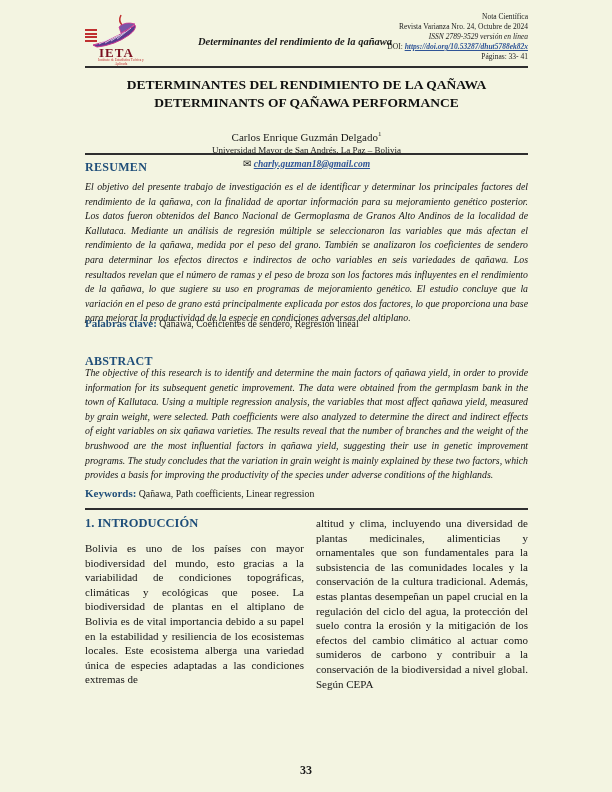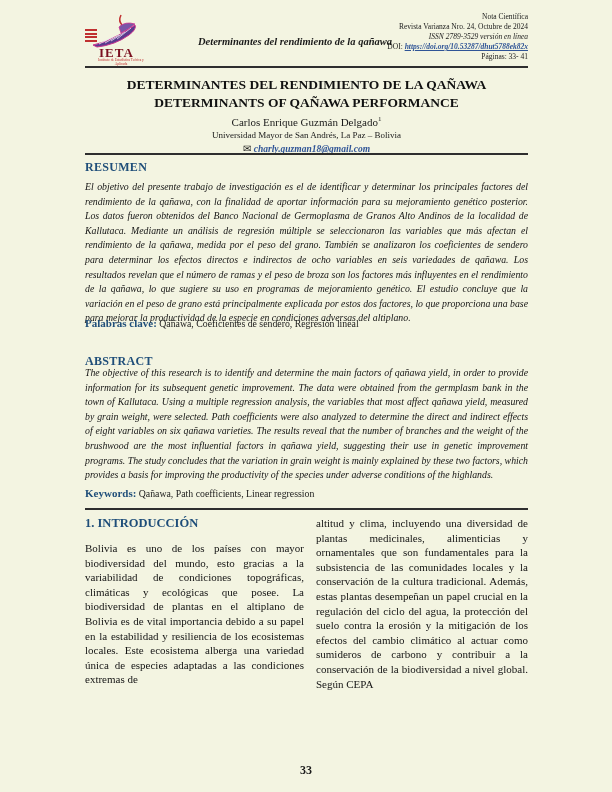--- a/index.html
+++ b/index.html
@@ -21,21 +21,21 @@
   .header-meta .italic{font-style:italic;}
   .link{color:#2f5496;font-style:italic;font-weight:bold;text-decoration:underline;}
   .hrule{position:absolute;left:85px;width:443px;height:0;border-top:2.5px solid #2e2e2e;}
   .hrule-1{top:66px;}
   .hrule-2{top:153px;}
   .hrule-3{top:508px;}
 
   
   .title-block{position:absolute;left:85px;top:76px;width:443px;text-align:center;}
   .main-title{font-weight:bold;font-size:13.5px;line-height:18px;color:#111;}
-  .author{font-size:11px;margin-top:3px;}
+  .author{font-size:11px;margin-top:18px;}
   .author sup{font-size:7px;}
   .affiliation{font-size:9px;margin-top:2px;}
   .email-line{font-size:9.5px;margin-top:3px;}
   .email-line .env{color:#1a1a1a;font-style:normal;text-decoration:none;font-size:10px;}
 
   
   .section-center-head{position:absolute;left:85px;width:443px;text-align:left;
     font-weight:bold;font-size:12px;color:#1f4e79;letter-spacing:.3px;}
   .res-head{top:160px;}
   .abs-head{top:328px;margin-top:26px;}

